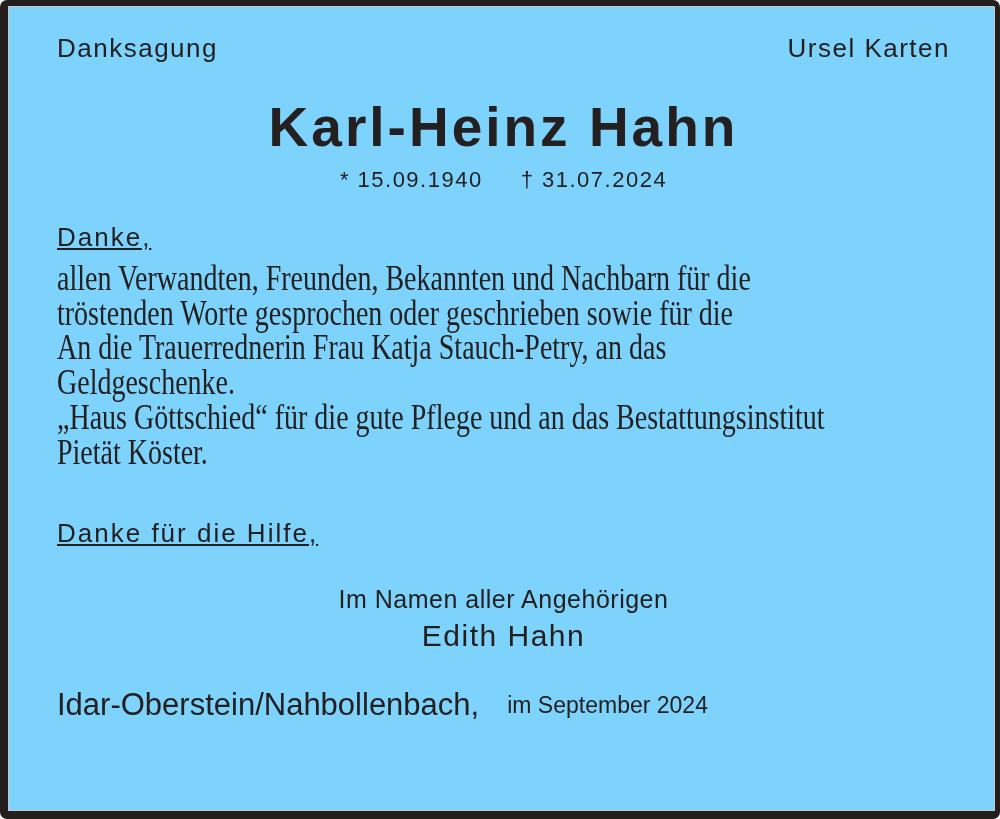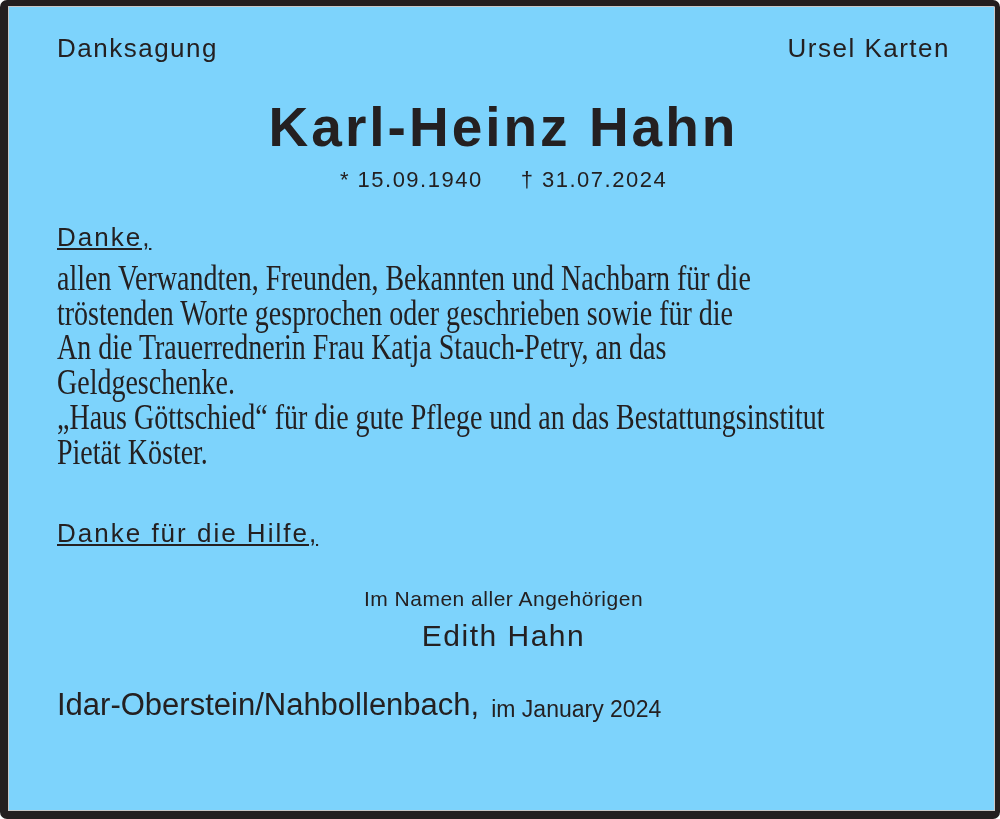--- a/index.html
+++ b/index.html
@@ -71,35 +71,35 @@
   }
   .cx {
     display: inline-block;
     transform: scaleX(0.80);
     transform-origin: 0 60%;
     white-space: nowrap;
   }
   .onbehalf {
     margin-top: 26px;
     text-align: center;
-    font-size: 21px;
+    font-size: 25px;
     letter-spacing: 0.5px;
     line-height: 34px;
   }
   .signature {
     text-align: center;
     font-size: 30px;
     letter-spacing: 1.5px;
     line-height: 40px;
   }
   .footer-row {
     margin-top: 30px;
     display: flex;
-    align-items: flex-end;
-    gap: 12px;
+    align-items: center;
+    gap: 28px;
   }
   .footer-place {
     font-size: 31px;
     line-height: 38px;
   }
   .footer-date {
     font-size: 23px;
     line-height: 30px;
   }
 </style>
@@ -147,16 +147,16 @@
 
   <div class="body-block">
   </div>
 
   <div class="onbehalf">Im Namen aller Angehörigen</div>
 
   <div class="signature">Edith Hahn</div>
 
   <div class="footer-row">
     <span class="footer-place">Idar-Oberstein/Nahbollenbach,</span>
-    <span class="footer-date">im January 2024</span>
+    <span class="footer-date">im September 2024</span>
   </div>
 
 </div>
 
 </body></html>

